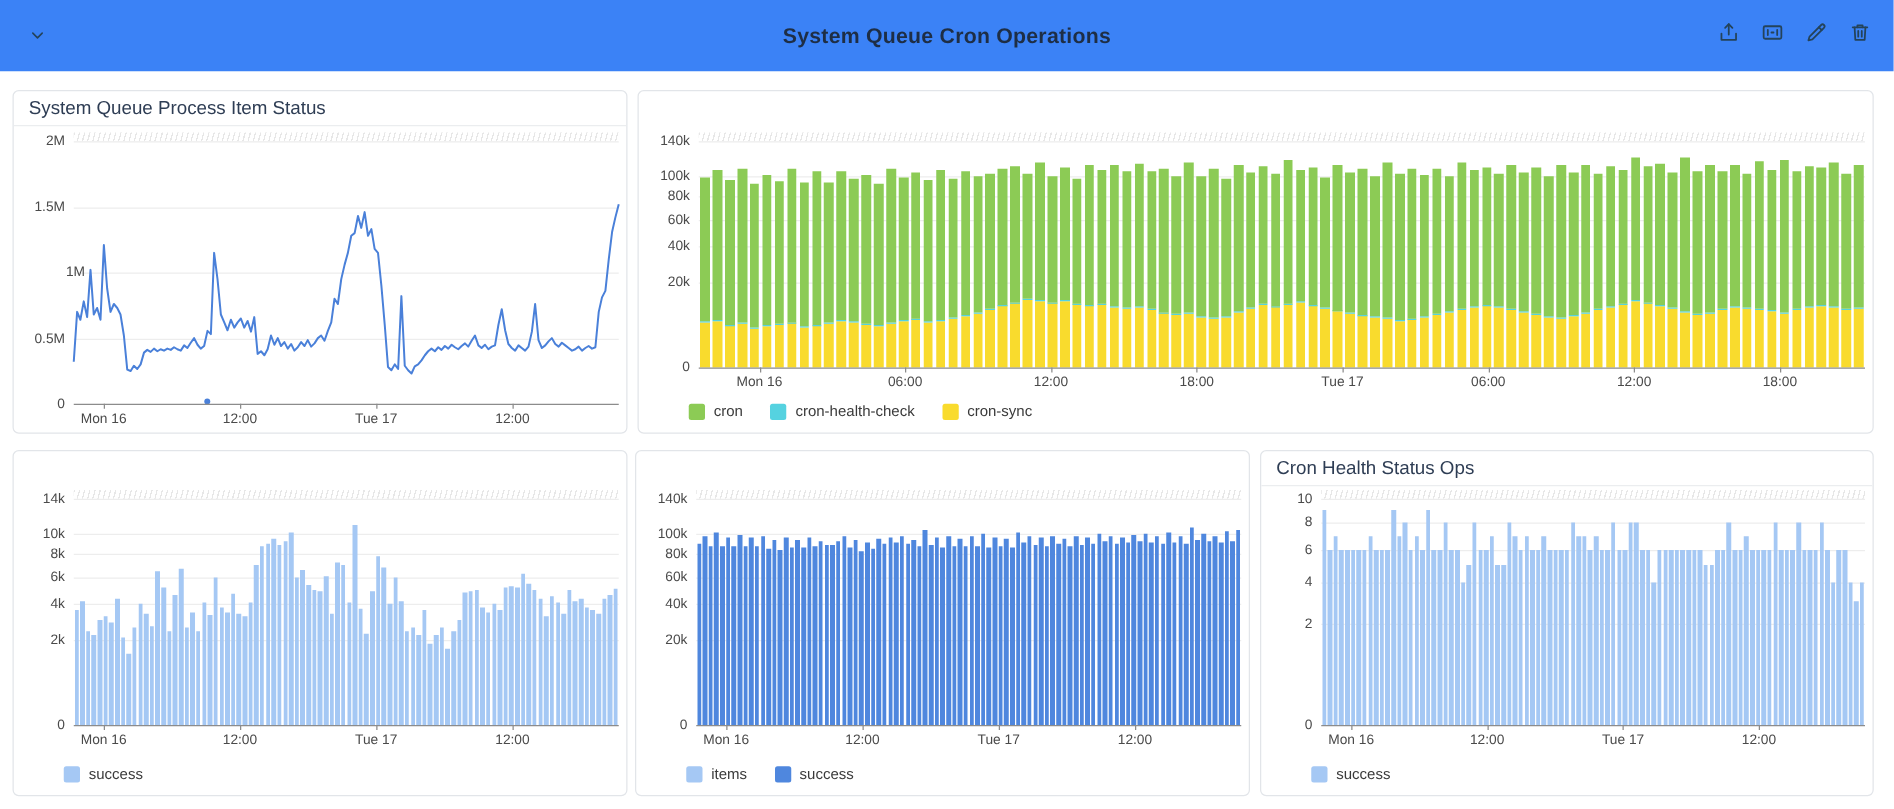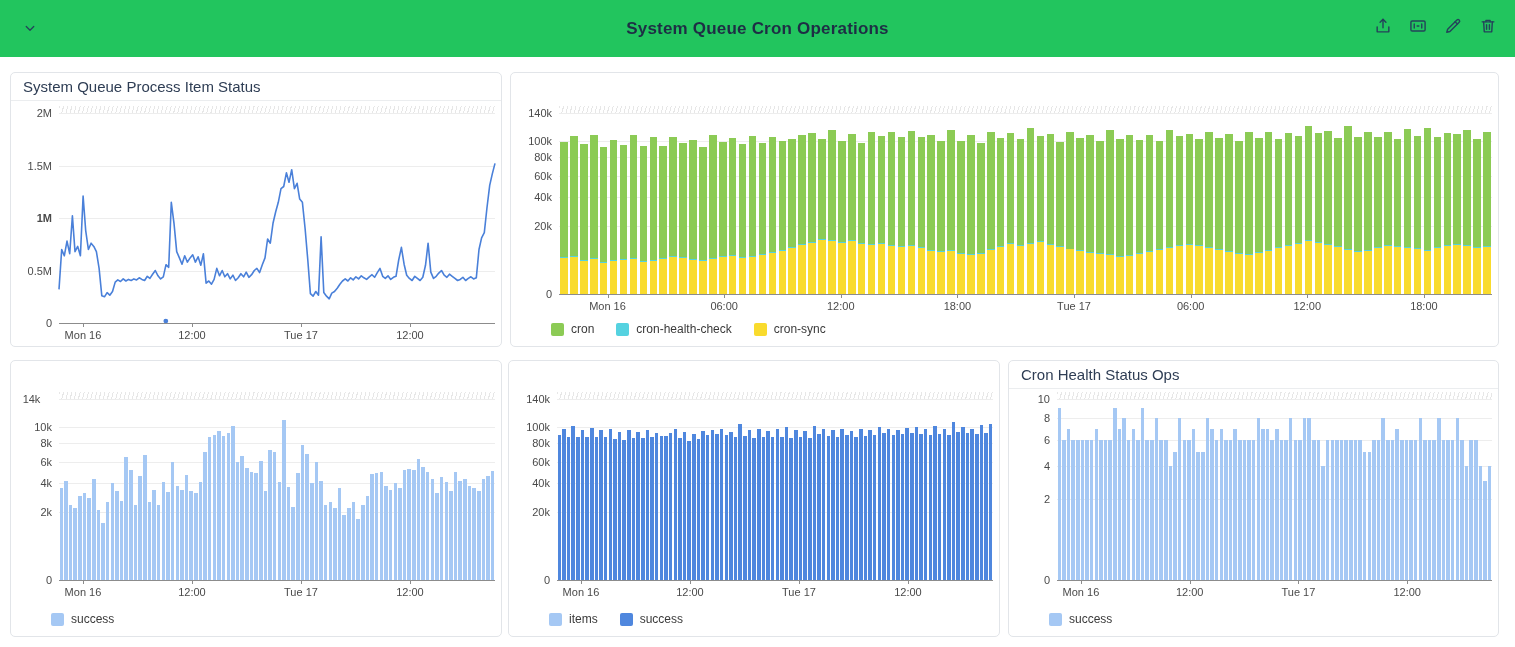--- a/index.html
+++ b/index.html
@@ -1,20 +1,20 @@
 <!DOCTYPE html>
 <html><head>
 <meta charset="utf-8">
 <style>
   * { margin:0; padding:0; box-sizing:border-box; }
   html,body { width:1515px; height:647px; background:#ffffff; font-family:"Liberation Sans", sans-serif; overflow:hidden; }
   #stage { position:relative; width:1515px; height:647px; background:#ffffff; }
 
   
-  #group-header { position:absolute; left:0; top:0; width:1515px; height:57px; background:#22c55e; display:flex; align-items:center; }
+  #group-header { position:absolute; left:0; top:0; width:1515px; height:57px; background:#3b82f6; display:flex; align-items:center; }
   #collapse-btn { position:absolute; left:18px; top:16px; width:24px; height:24px; cursor:pointer; display:flex; align-items:center; justify-content:center; }
   #group-title { width:100%; text-align:center; font-size:17px; font-weight:bold; color:#1E2E45; letter-spacing:.2px; }
   #header-actions { position:absolute; right:16px; top:15px; display:flex; gap:13px; }
   .hicon { width:22px; height:22px; cursor:pointer; display:flex; align-items:center; justify-content:center; }
   .hicon svg, #collapse-btn svg { stroke:#24435A; fill:none; stroke-width:1.7; stroke-linecap:round; stroke-linejoin:round; }
 
   
   .panel { position:absolute; background:#fff; border:1px solid #E2E5E9; border-radius:5px; overflow:hidden; }
   .panel-title { height:28px; line-height:28px; padding-left:12px; font-size:15px; font-weight:500; color:#2E3D54; border-bottom:1px solid #EBEDEF; white-space:nowrap; }
   .chart { position:absolute; left:0; right:0; top:29px; bottom:0; }
@@ -81,21 +81,21 @@
 
   <div class="panel" style="left:10px;top:72px;width:492px;height:275px">
     <div class="panel-title">System Queue Process Item Status</div>
     <div class="chart">
         <div class="hatch" style="left: 48px; width: 436px; top: 4px;"></div>
         <div class="grid" style="left: 48px; width: 436px; top: 11px;"></div>
         <div class="ylab" style="left: 0px; width: 41px; top: 5px;">2M</div>
         <div class="grid" style="left: 48px; width: 436px; top: 63.5px;"></div>
         <div class="ylab" style="left: 0px; width: 41px; top: 57.5px;">1.5M</div>
         <div class="grid" style="left: 48px; width: 436px; top: 116px;"></div>
-        <div class="ylab" style="left: 0px; width: 41px; top: 110px; font-weight: bold;">1M</div>
+        <div class="ylab" style="left: 16px; width: 41px; top: 110px;">1M</div>
         <div class="grid" style="left: 48px; width: 436px; top: 168.5px;"></div>
         <div class="ylab" style="left: 0px; width: 41px; top: 162.5px;">0.5M</div>
         <div class="ylab" style="left: 0px; width: 41px; top: 215px;">0</div>
         <svg width="490" height="244" style="position: absolute; left: 0px; top: 0px; pointer-events: none;">
           <polyline points="48.0,187.4 50.7,147.5 53.3,153.8 56.0,139.1 58.7,151.7 61.4,113.9 64.0,149.6 66.7,144.4 69.4,153.8 72.1,94.0 74.7,128.6 77.4,147.5 80.1,141.2 82.8,144.4 85.4,149.6 88.1,166.4 90.8,193.7 93.5,194.8 96.1,190.6 98.8,193.2 101.5,189.5 104.2,180.1 106.8,177.9 109.5,179.5 112.2,176.9 114.9,179.0 117.5,177.4 120.2,178.5 122.9,176.9 125.6,177.9 128.2,175.8 130.9,177.4 133.6,178.5 136.3,174.3 138.9,176.4 141.6,172.2 144.3,168.5 147.0,173.8 149.6,176.9 152.3,174.8 155.0,162.7 157.7,165.3 160.3,100.3 163.0,121.3 165.7,149.6 168.4,155.9 171.0,162.2 173.7,153.8 176.4,160.1 179.1,155.9 181.7,152.8 184.4,160.1 187.1,154.8 189.8,163.3 192.4,151.7 195.1,181.1 197.8,179.0 200.5,182.2 203.1,177.4 205.8,166.4 208.5,173.8 211.2,168.5 213.8,174.8 216.5,171.7 219.2,176.9 221.9,173.2 224.5,178.5 227.2,175.8 229.9,171.7 232.6,174.8 235.2,170.1 237.9,175.3 240.6,172.7 243.3,168.5 245.9,166.4 248.6,170.6 251.3,162.7 254.0,155.9 256.6,137.0 259.3,141.2 262.0,121.3 264.7,109.7 267.3,100.3 270.0,86.6 272.7,84.5 275.4,70.8 278.0,80.3 280.7,67.7 283.4,86.6 286.1,81.3 288.7,97.1 291.4,100.3 294.1,126.5 296.8,158.0 299.4,191.6 302.1,194.2 304.8,189.5 307.5,193.2 310.1,134.9 312.8,190.6 315.5,194.2 318.2,196.8 320.8,191.1 323.5,189.5 326.2,186.3 328.9,182.2 331.5,179.0 334.2,176.9 336.9,179.0 339.6,175.8 342.2,177.9 344.9,174.8 347.6,176.9 350.3,173.8 352.9,175.8 355.6,177.4 358.3,174.8 361.0,172.7 363.6,175.3 366.3,170.6 369.0,166.4 371.7,174.3 374.3,176.4 377.0,173.8 379.7,177.4 382.4,175.3 385.0,174.3 387.7,158.0 390.4,145.4 393.1,162.2 395.7,173.2 398.4,176.4 401.1,178.5 403.8,174.3 406.4,176.4 409.1,178.5 411.8,175.3 414.5,163.3 417.1,141.2 419.8,170.1 422.5,176.4 425.2,174.3 427.8,171.1 430.5,168.5 433.2,173.2 435.9,175.3 438.5,172.2 441.2,174.3 443.9,176.4 446.6,178.5 449.2,177.4 451.9,175.3 454.6,178.5 457.3,176.4 459.9,174.8 462.6,176.9 465.3,175.8 468.0,147.5 470.6,135.9 473.3,130.7 476.0,105.5 478.7,83.4 481.3,71.9 484.0,61.4" fill="none" stroke="#4A80D9" stroke-width="1.6" stroke-linejoin="round"></polyline>
           <circle cx="154.82" cy="219.11" r="2.4" fill="#4A80D9"></circle>
         </svg>
         <div class="axis" style="left: 48px; width: 436px; top: 221px;"></div>
         <div class="tickm" style="left: 71.98px; top: 221px;"></div>
         <div class="xlab" style="left: 71.98px; top: 227px;">Mon 16</div>
@@ -437,21 +437,21 @@
             <div class="lg-lb">cron-sync</div>
           </div>
         </div>
       </div>
   </div>
 
   <div class="panel" style="left:10px;top:360px;width:492px;height:277px">
     <div class="chart">
         <div class="hatch" style="left: 48px; width: 436px; top: 2px;"></div>
         <div class="grid" style="left: 48px; width: 436px; top: 9px;"></div>
-        <div class="ylab" style="left: 0px; width: 41px; top: 3px; text-align: center;">14k</div>
+        <div class="ylab" style="left: 0px; width: 41px; top: 3px;">14k</div>
         <div class="grid" style="left: 48px; width: 436px; top: 37.0271px;"></div>
         <div class="ylab" style="left: 0px; width: 41px; top: 31.0271px;">10k</div>
         <div class="grid" style="left: 48px; width: 436px; top: 53.1769px;"></div>
         <div class="ylab" style="left: 0px; width: 41px; top: 47.1769px;">8k</div>
         <div class="grid" style="left: 48px; width: 436px; top: 71.5077px;"></div>
         <div class="ylab" style="left: 0px; width: 41px; top: 65.5077px;">6k</div>
         <div class="grid" style="left: 48px; width: 436px; top: 93.2514px;"></div>
         <div class="ylab" style="left: 0px; width: 41px; top: 87.2514px;">4k</div>
         <div class="grid" style="left: 48px; width: 436px; top: 121.588px;"></div>
         <div class="ylab" style="left: 0px; width: 41px; top: 115.588px;">2k</div>

